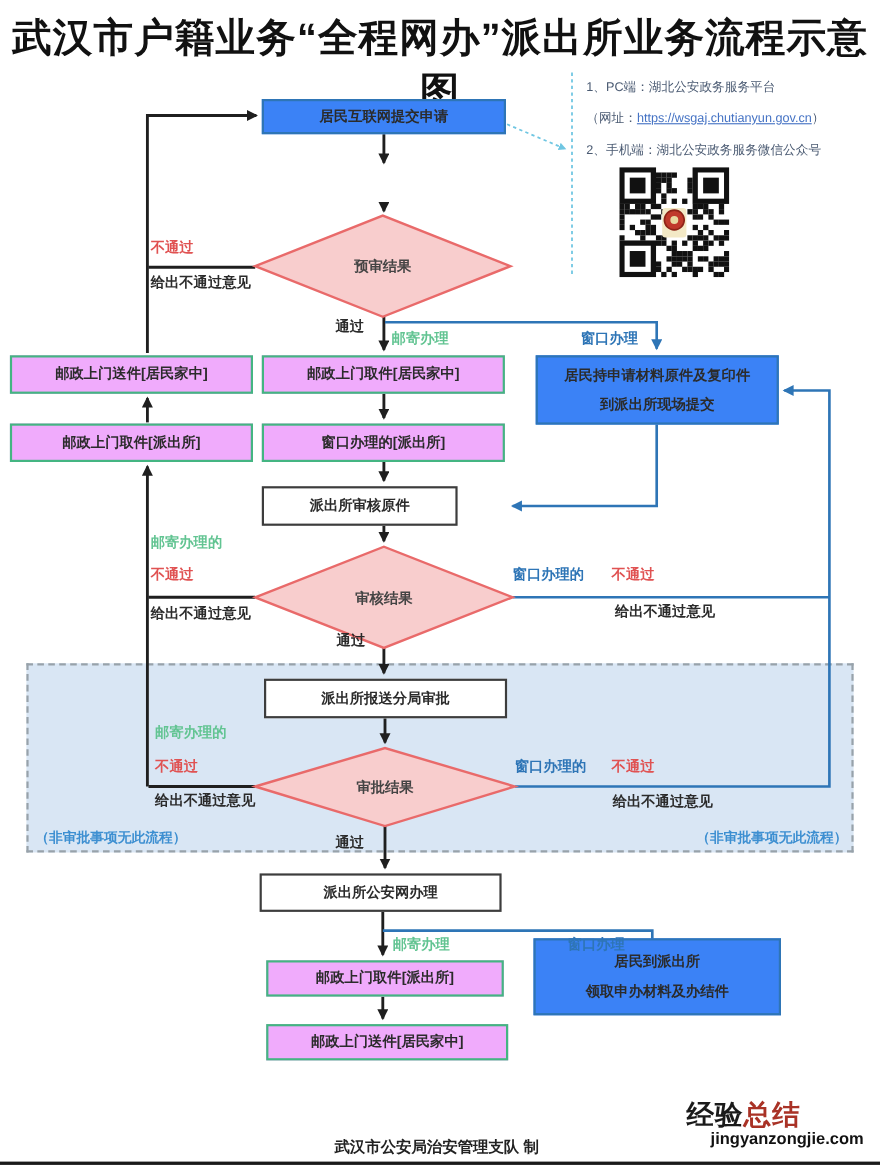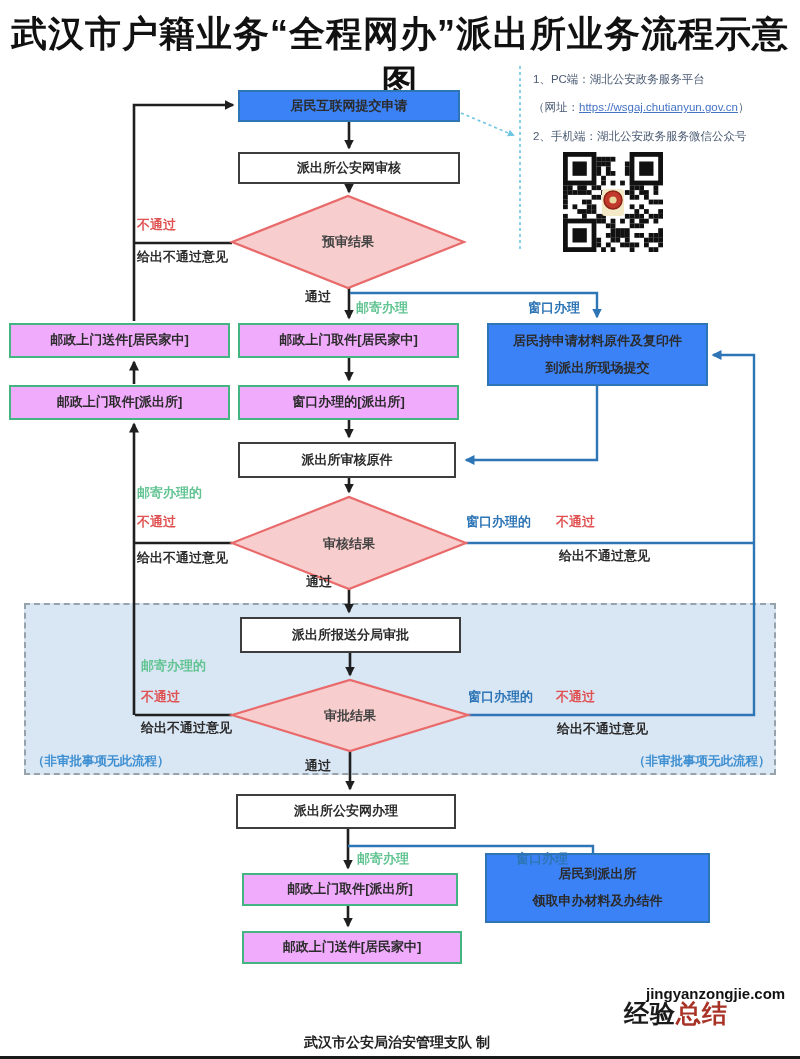--- a/index.html
+++ b/index.html
@@ -21,21 +21,21 @@
   .noteblue{color:#3D8FD1;font-size:12.5px;}
   .dcap{position:absolute;width:120px;text-align:center;font-size:13px;font-weight:bold;color:#444;}
   .region{position:absolute;left:24px;top:603px;width:752px;height:172px;
           background:#D9E6F4;border:2px dashed #98a2aa;box-sizing:border-box;}
   .note{position:absolute;font-size:11.5px;color:#4a5a72;white-space:nowrap;}
   .url{color:#4472C4;text-decoration:underline;cursor:pointer;}
   #credit{position:absolute;left:247px;top:1034px;width:300px;text-align:center;
           font-size:14px;font-weight:bold;color:#222;}
   #wm-name{position:absolute;left:624px;top:997px;font-size:25px;font-weight:bold;color:#1a1a1a;letter-spacing:1px;}
   #wm-name .p2{color:#A93226;}
-  #wm-domain{position:absolute;left:646px;top:985px;font-size:15px;font-weight:bold;color:#111;}
+  #wm-domain{position:absolute;left:646px;top:1027px;font-size:15px;font-weight:bold;color:#111;}
   #bottom-rule{position:absolute;left:0;top:1056px;width:800px;height:3px;background:#1a1a1a;}
   #qr-box{position:absolute;left:563px;top:152px;width:100px;height:100px;}
 </style>
 </head>
 <body>
 
 <div id="canvas">
 
   <div id="page-title">武汉市户籍业务“全程网办”派出所业务流程示意图</div>
 
@@ -88,35 +88,34 @@
     </g>
 
     <g fill="#F8CDCD" stroke="#E96A6A" stroke-width="2.2">
       <polygon points="232,242 348,196 464,242 348,288"></polygon>
       <polygon points="232,543 349,497 466,543 349,589"></polygon>
       <polygon points="232,715 350,680 468,715 350,751"></polygon>
     </g>
   </svg>
 
   <div class="box bluebox" style="left:238px;top:90px;width:222px;height:32px;">居民互联网提交申请</div>
-  <div class="box white" style="left:238px;top:152px;width:222px;height:32px;">派出所公安网审核</div>
 
   <div class="dcap" style="left:288px;top:233px;">预审结果</div>
 
   <div class="box greenbox" style="left:9px;top:323px;width:221px;height:35px;">邮政上门送件[居民家中]</div>
   <div class="box greenbox" style="left:9px;top:385px;width:221px;height:35px;">邮政上门取件[派出所]</div>
   <div class="box greenbox" style="left:238px;top:323px;width:221px;height:35px;">邮政上门取件[居民家中]</div>
   <div class="box greenbox" style="left:238px;top:385px;width:221px;height:35px;">窗口办理的[派出所]</div>
 
   <div class="box bluebox bigblue" style="left:487px;top:323px;width:221px;height:63px;">
     <span>居民持申请材料原件及复印件</span>
     <span>到派出所现场提交</span>
   </div>
 
-  <div class="box white" style="left:238px;top:442px;width:218px;height:36px;">派出所审核原件</div>
+  <div class="box white" style="left:238px;top:442px;width:178px;height:36px;">派出所审核原件</div>
 
   <div class="dcap" style="left:289px;top:535px;">审核结果</div>
 
   <div class="box white" style="left:240px;top:617px;width:221px;height:36px;">派出所报送分局审批</div>
 
   <div class="dcap" style="left:290px;top:707px;">审批结果</div>
 
   <div class="box white" style="left:236px;top:794px;width:220px;height:35px;">派出所公安网办理</div>
 
   <div class="box greenbox" style="left:242px;top:873px;width:216px;height:33px;">邮政上门取件[派出所]</div>

